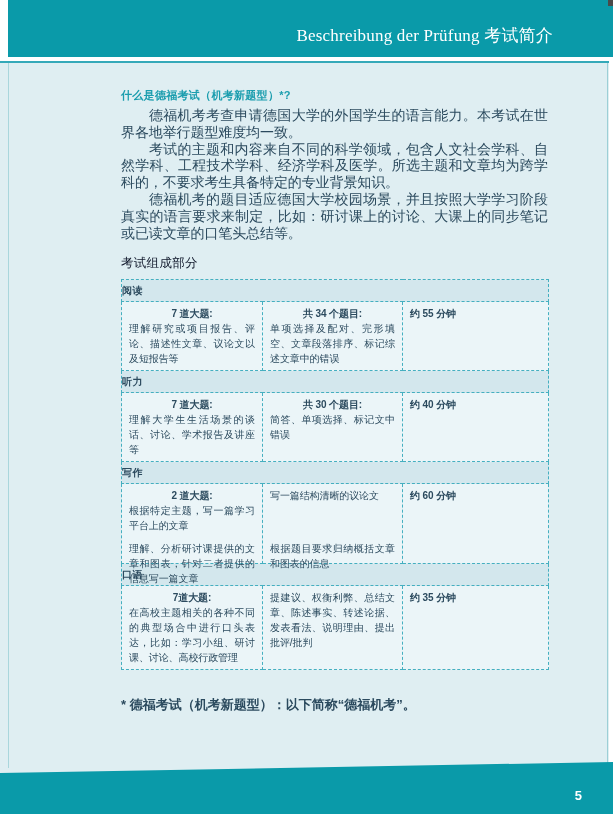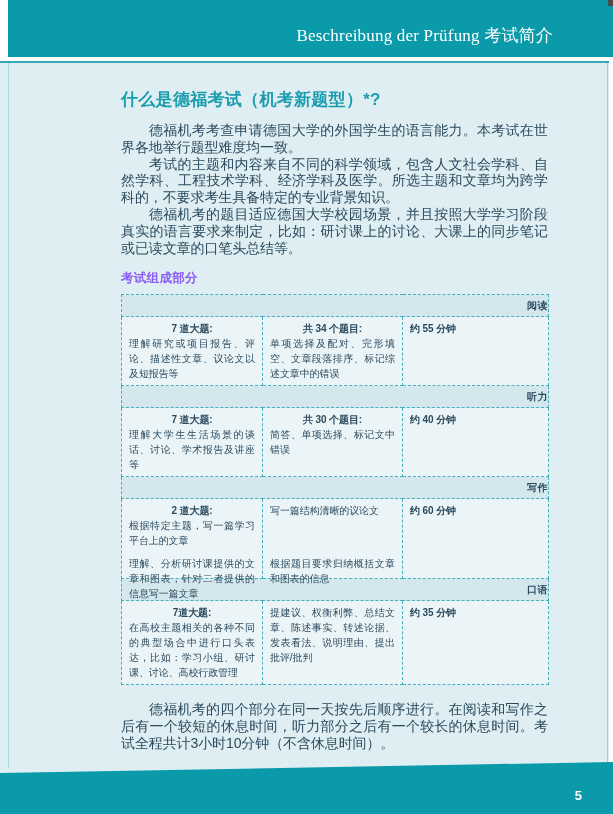--- a/index.html
+++ b/index.html
@@ -68,38 +68,38 @@
   }
 
   
   .content {
     position: absolute;
     top: 88px; left: 121px;
     width: 427px;
     color: #2b4a5e;
   }
   .article-title {
-    font-size: 17px;
+    font-size: 11px;
     font-weight: bold;
     color: #1a9dae;
-    margin-bottom: 11px;
+    margin-bottom: 4px;
     letter-spacing: 0.3px;
   }
   .para {
     font-size: 14px;
     letter-spacing: -0.1px;
     line-height: 16.8px;
     text-indent: 2em;
     text-align: justify;
     word-break: break-all;
   }
   .table-heading {
     font-size: 12.5px;
-    font-weight: bold;
-    color: #8b5cf6;
+    font-weight: normal;
+    color: #0f172a;
     margin-top: 14px;
     margin-bottom: 7px;
     letter-spacing: 0.3px;
   }
 
   
   table.exam {
     width: 427px;
     border-collapse: collapse;
     table-layout: fixed;
@@ -110,21 +110,21 @@
     font-size: 10px;
     letter-spacing: -0.1px;
     line-height: 15px;
     color: #2b4a5e;
     padding: 4px 7px;
     background: #ebf5f8;
     word-break: break-all;
   }
   tr.sec-head td {
     background: #d3e7ed;
-    text-align: right;
+    text-align: left;
     font-weight: bold;
     height: 21px;
     padding: 3px 0;
     letter-spacing: 0.5px;
     margin-top: 17px;
   }
   tr.row-read  td { height: 65px; }
   tr.row-listen td { height: 58px; }
   tr.row-write td { height: 80px; position: relative; }
   tr.row-speak td { height: 74px; }
@@ -250,21 +250,20 @@
           <div class="cell-p">在高校主题相关的各种不同的典型场合中进行口头表达，比如：学习小组、研讨课、讨论、高校行政管理</div>
         </td>
         <td>
           <div class="cell-p">提建议、权衡利弊、总结文章、陈述事实、转述论据、发表看法、说明理由、提出批评/批判</div>
         </td>
         <td class="duration">约 35 分钟</td>
       </tr>
     </tbody>
       </table>
 
-    <p class="para closing">德福机考的四个部分在同一天按先后顺序进行。在阅读和写作之后有一个较短的休息时间，听力部分之后有一个较长的休息时间。考试全程共计3小时10分钟（不含休息时间）。</p>
 
     <p class="footnote">* 德福考试（机考新题型）：以下简称“德福机考”。</p>
 
   </div>
 
   <div class="bottom-band"></div>
   <div class="page-number">5</div>
 
 </div>
 

